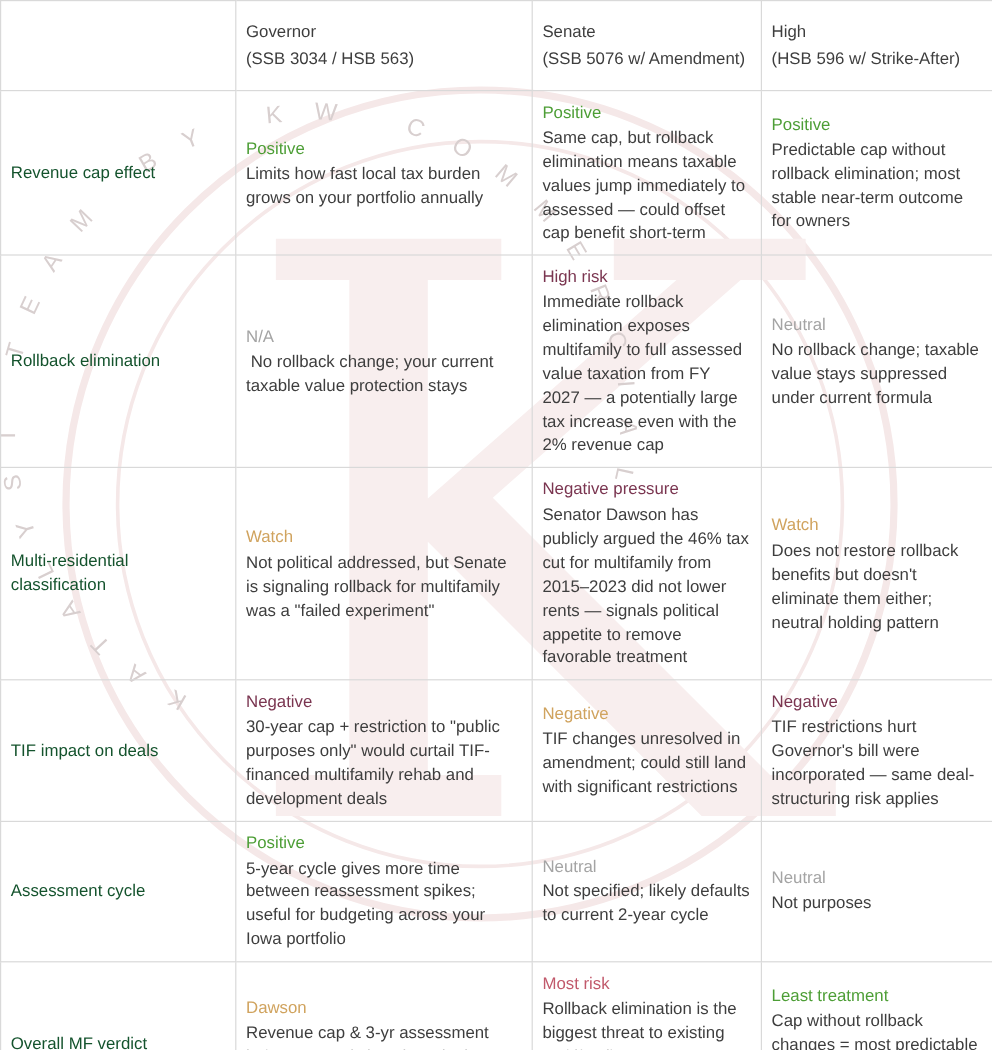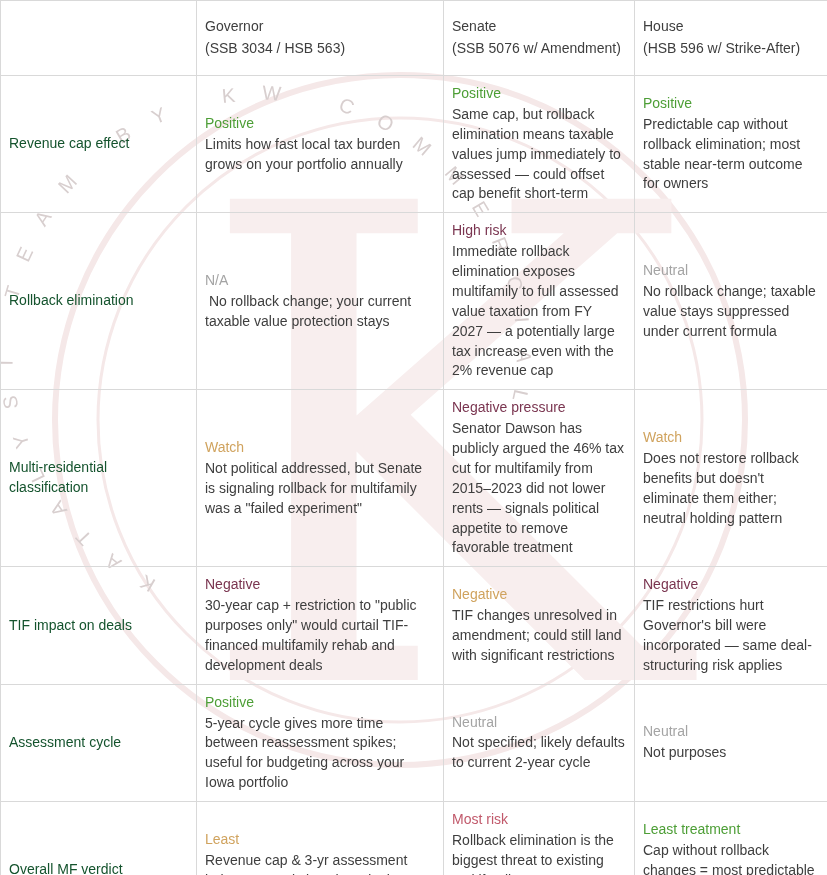--- a/index.html
+++ b/index.html
@@ -67,21 +67,21 @@
       <th></th>
       <th>
         <div class="hdr-title">Governor</div>
         <div class="hdr-sub">(SSB 3034 / HSB 563)</div>
       </th>
       <th>
         <div class="hdr-title">Senate</div>
         <div class="hdr-sub">(SSB 5076 w/ Amendment)</div>
       </th>
       <th>
-        <div class="hdr-title">House</div>
+        <div class="hdr-title">High</div>
         <div class="hdr-sub">(HSB 596 w/ Strike-After)</div>
       </th>
     </tr>
   </thead>
   <tbody>
     <tr style="height:130px">
       <td class="rowlabel">Revenue cap effect</td>
       <td>
         <div class="status" data-tone="positive">Positive</div>
         <div class="cell-text">Limits how fast local tax burden grows on your portfolio annually</div>
@@ -151,21 +151,21 @@
         <div class="cell-text">Not specified; likely defaults to current 2-year cycle</div>
       </td>
       <td>
         <div class="status" data-tone="neutral">Neutral</div>
         <div class="cell-text">Not purposes</div>
       </td>
     </tr>
     <tr style="height:132px">
       <td class="rowlabel">Overall MF verdict</td>
       <td>
-        <div class="status" data-tone="watch">Least</div>
+        <div class="status" data-tone="watch">Dawson</div>
         <div class="cell-text">Revenue cap &amp; 3-yr assessment help; TIF restrictions hurt deal pipeline</div>
       </td>
       <td>
         <div class="status" data-tone="risk">Most risk</div>
         <div class="cell-text">Rollback elimination is the biggest threat to existing multifamily owners — immediate taxable value exposure</div>
       </td>
       <td>
         <div class="status" data-tone="positive">Least treatment</div>
         <div class="cell-text">Cap without rollback changes = most predictable outcome; TIF restriction is the main concern</div>
       </td>

